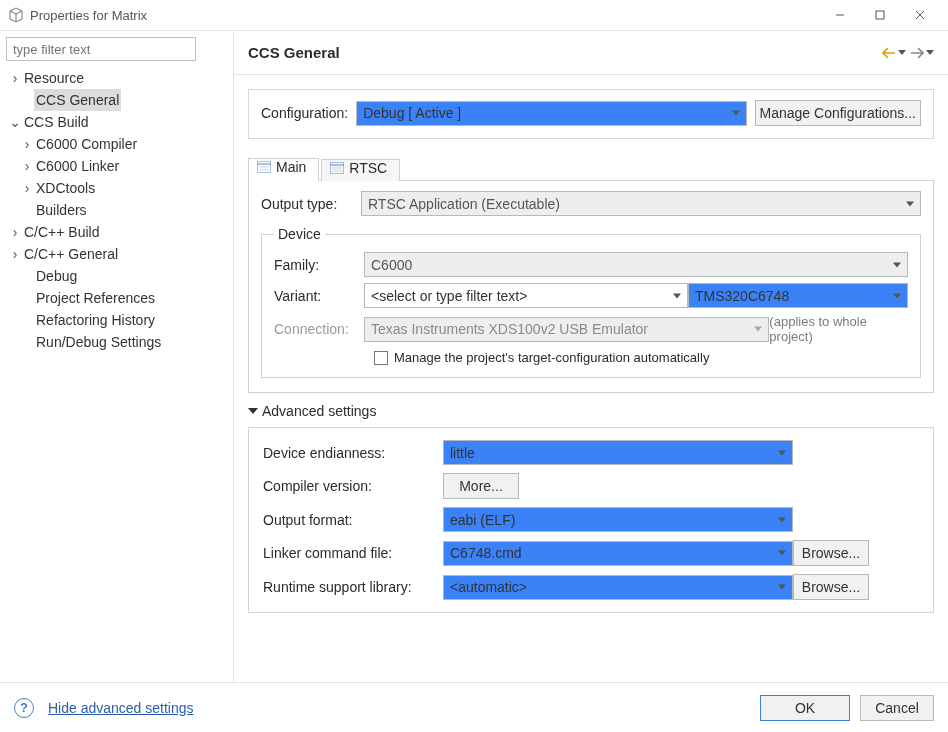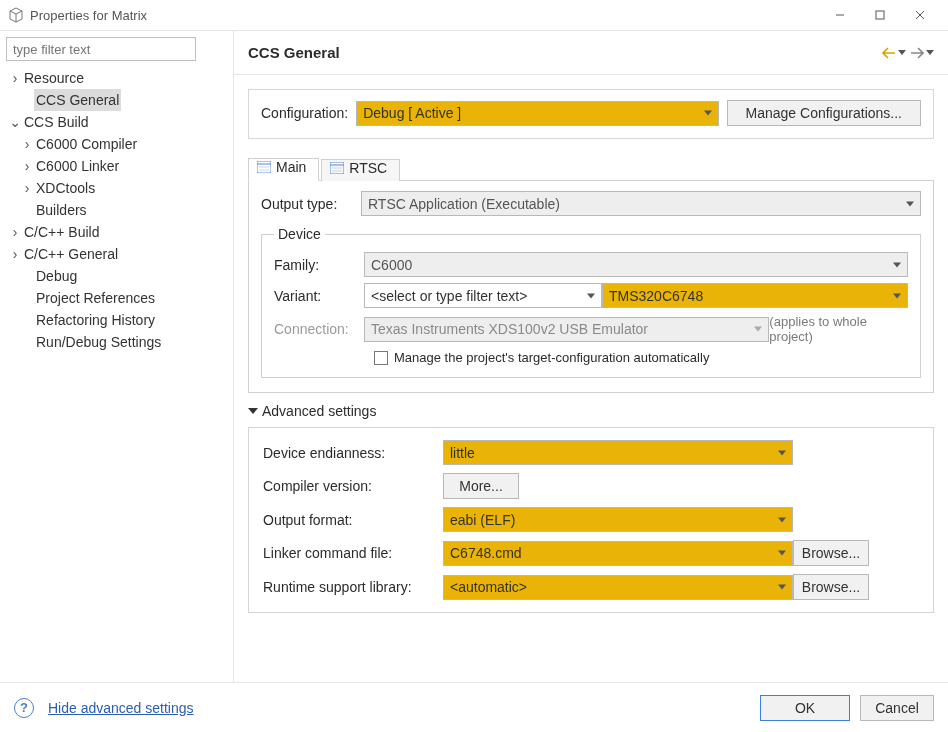--- a/index.html
+++ b/index.html
@@ -38,28 +38,28 @@
   
   
   .body { flex:1; padding: 14px 14px 6px 14px; overflow: hidden; }
   
   .group-box { border: 1px solid #d7d7d7; padding: 10px 12px 12px 12px; margin-bottom: 18px; }
   
   .cfg-row { display: flex; align-items: center; gap: 8px; }
   .cfg-label { font-size: 14px; }
   
   .select, .combo, .text-combo {
-    height: 25px; border: 1px solid #b8b8b8; background: #eab308; display:flex; align-items:center; padding:0 6px; font-size:14px; color:#333; position:relative;
+    height: 25px; border: 1px solid #b8b8b8; background: #3b82f6; display:flex; align-items:center; padding:0 6px; font-size:14px; color:#333; position:relative;
   }
   .select .chev, .combo .chev, .text-combo .chev {
     position:absolute; right:6px; top:50%; transform:translateY(-50%);
     width:0; height:0; border-left:4px solid transparent; border-right:4px solid transparent; border-top:5px solid #555;
   }
   .btn {
-    height: 26px; border: 1px solid #b8b8b8; background: #f1f1f1; padding: 0 18px; font-size:14px; color:#333; display:inline-flex; align-items:center; justify-content:center;
+    height: 26px; border: 1px solid #b8b8b8; background: #f1f1f1; padding: 0 4px; font-size:14px; color:#333; display:inline-flex; align-items:center; justify-content:center;
   }
   
   
   .tabs { display:flex; align-items:flex-end; border-bottom:1px solid #d0d0d0; margin-top:6px; }
   .tab { border:1px solid #d0d0d0; border-bottom:none; padding:0 12px 5px 8px; margin-right:2px; background:#f6f6f6; font-size:14px; display:flex; align-items:center; gap:5px; position:relative; top:1px; }
   .tab.active { background:#fff; border-bottom:1px solid #fff; }
   .tab-icon { width:14px; height:12px; display:inline-flex; }
   
   .tab-body { border:1px solid #d0d0d0; border-top:none; padding:10px 12px 14px 12px; }
   
@@ -258,21 +258,21 @@
           <div class="row">
             <span class="lbl" style="min-width:90px">Family:</span>
             <div class="select readonly" style="flex:1;">
               <span>C6000</span>
               <span class="chev"></span>
             </div>
           </div>
 
           <div class="row">
             <span class="lbl" style="min-width:90px">Variant:</span>
-            <div class="text-combo" style="width:238px; background:#fff;">
+            <div class="text-combo" style="width:324px; background:#fff;">
               <span>&lt;select or type filter text&gt;</span>
               <span class="chev"></span>
             </div>
             <div class="select" style="flex:1;">
               <span>TMS320C6748</span>
               <span class="chev"></span>
             </div>
           </div>
 
           <div class="row">

